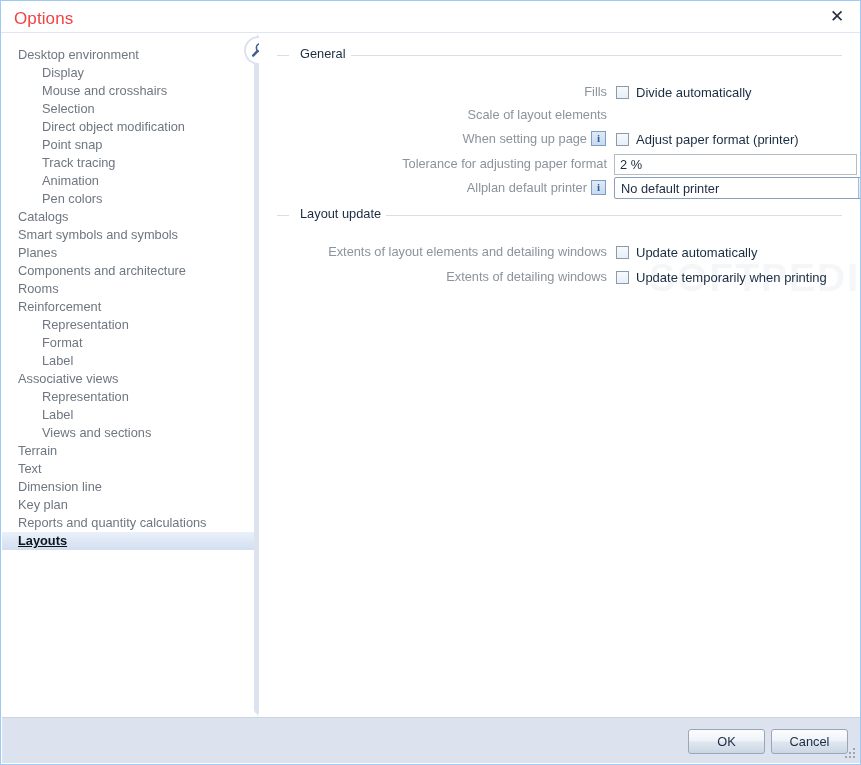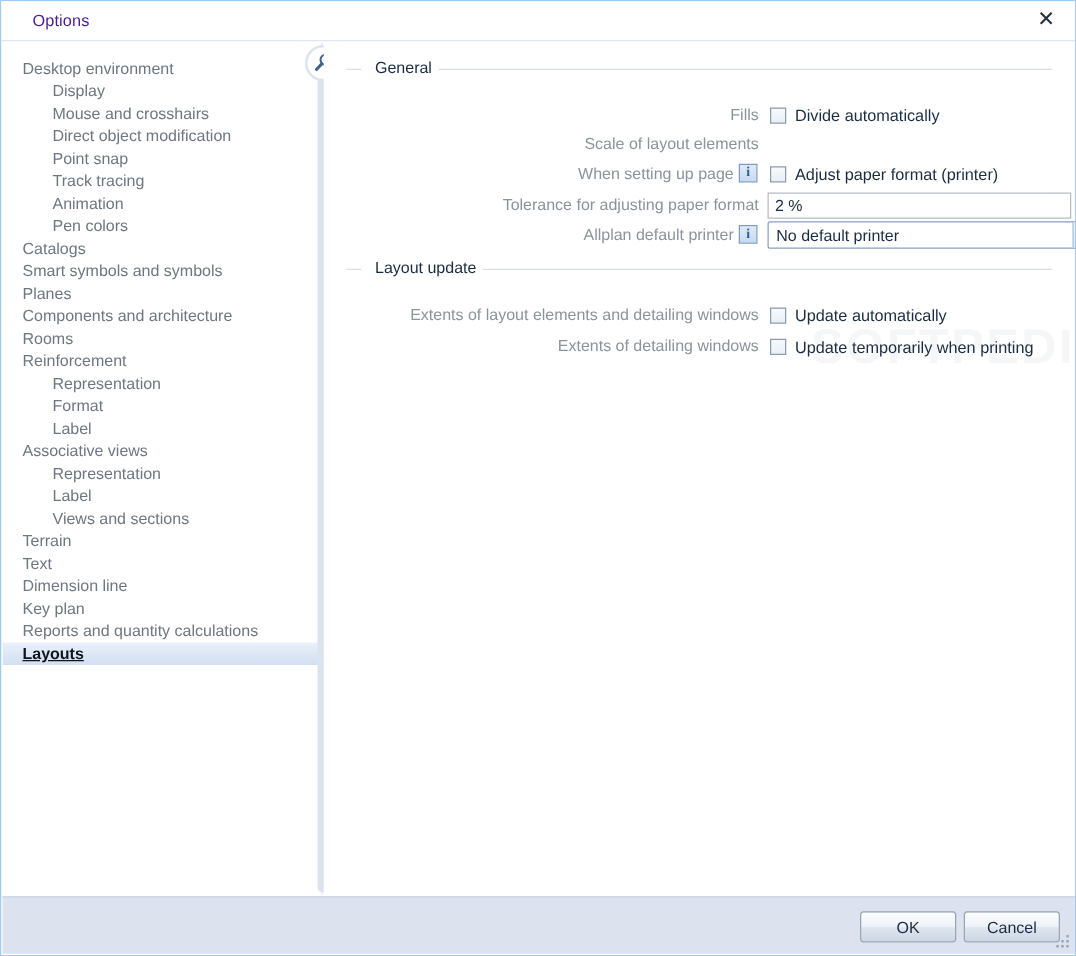--- a/index.html
+++ b/index.html
@@ -29,24 +29,24 @@
   .titlebar {
     position: absolute;
     left: 0; top: 0;
     width: 859px;
     height: 32px;
     background: #ffffff;
     border-bottom: 1px solid #dfe6f2;
   }
   .title-text {
     position: absolute;
-    left: 25px;
+    left: 13px;
     top: 8px;
-    font-size: 13px;
-    color: #4c1d95;
+    font-size: 17px;
+    color: #ef4444;
     letter-spacing: 0.1px;
   }
   .close-btn {
     position: absolute;
     right: 0px;
     top: 0px;
     width: 46px;
     height: 31px;
     display: flex;
     align-items: center;
@@ -353,20 +353,21 @@
     <button class="close-btn">
       <span class="close-glyph">✕</span>
     </button>
   </div>
 
   <div class="sidebar">
     <div class="tree" id="tree-container">
         <div class="tree-item lvl1">Desktop environment</div>
         <div class="tree-item lvl2">Display</div>
         <div class="tree-item lvl2">Mouse and crosshairs</div>
+        <div class="tree-item lvl2">Selection</div>
         <div class="tree-item lvl2">Direct object modification</div>
         <div class="tree-item lvl2">Point snap</div>
         <div class="tree-item lvl2">Track tracing</div>
         <div class="tree-item lvl2">Animation</div>
         <div class="tree-item lvl2">Pen colors</div>
         <div class="tree-item lvl1">Catalogs</div>
         <div class="tree-item lvl1">Smart symbols and symbols</div>
         <div class="tree-item lvl1">Planes</div>
         <div class="tree-item lvl1">Components and architecture</div>
         <div class="tree-item lvl1">Rooms</div>

